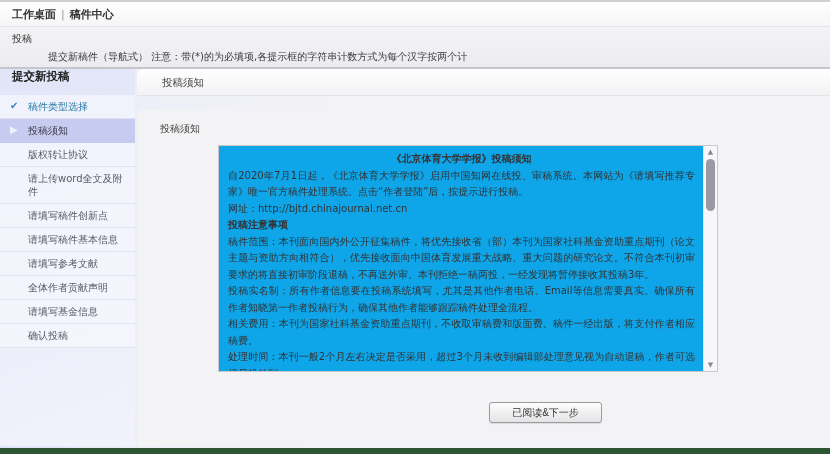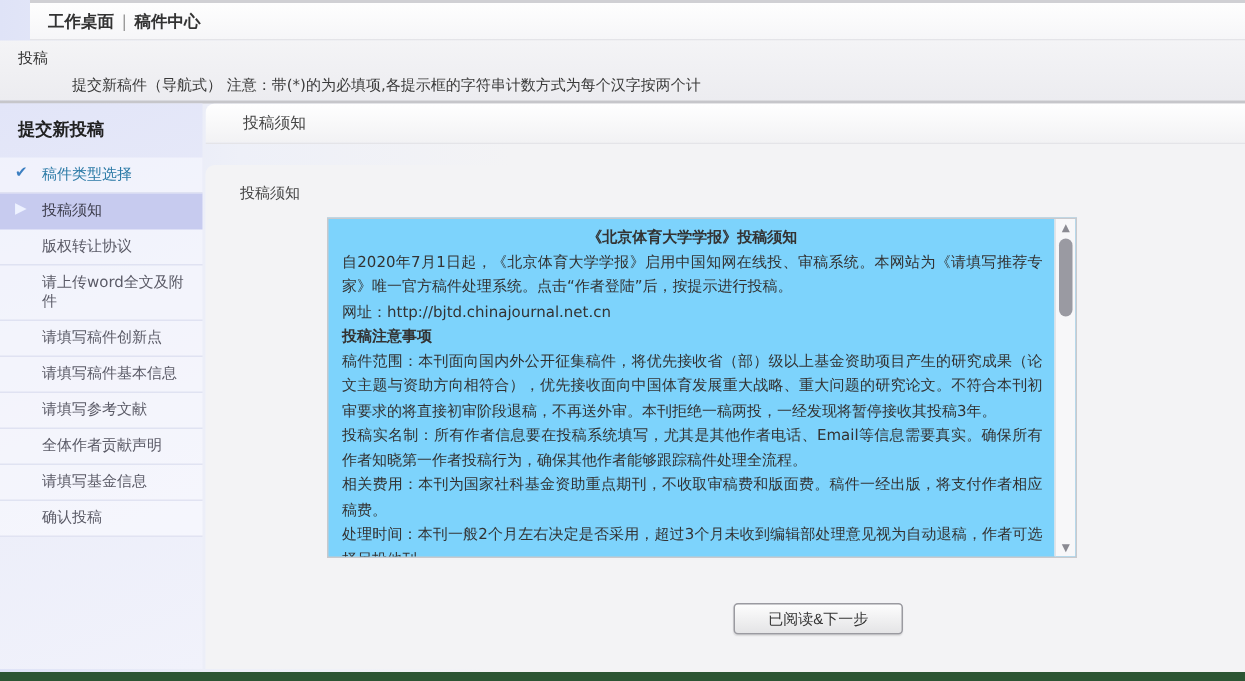--- a/index.html
+++ b/index.html
@@ -14,35 +14,35 @@
   body{
     width:830px;height:454px;overflow:hidden;position:relative;
     font-family:"DejaVu Sans","Liberation Sans",sans-serif;
     background:linear-gradient(to right,var(--page-left) 0,#eef0f8 160px,#f3f3f5 340px);
   }
   
   .topbar{
     height:27px;border-top:2px solid #d0d0d4;border-bottom:1px solid #e4e4e8;
     background:linear-gradient(#fefefe,#f6f6f8);
     display:flex;align-items:center;padding-left:12px;
-    font-size:11px;font-weight:bold;color:#333;margin-left:20px;
+    font-size:11px;font-weight:bold;color:#333;
   }
   .crumb-sep{color:#999;margin:0 5px;font-weight:normal;}
   
   .band{
     height:42px;border-bottom:2px solid #c6c6ca;
     background:linear-gradient(#f4f4f6,#ececf0);
     font-size:10px;color:#333;
   }
   .band-title{padding:5px 0 0 12px;}
   .band-note{padding:4px 0 0 48px;color:#3a3a3a;}
   
   .content{display:flex;height:377px;}
   .sidebar{
-    width:135px;flex:0 0 135px;padding-top:10px;
+    width:135px;flex:0 0 135px;padding-top:0;
     background:linear-gradient(160deg,#e2e5f8 0%,#ebedf9 55%,#f1f2fb 100%);
   }
   .sidebar-title{font-size:11.5px;font-weight:bold;color:#222;padding-left:12px;}
   .nav-list{list-style:none;margin:11px 0 0 0;padding:0;background:rgba(252,252,255,0.55);}
   .nav-item{
     position:relative;padding:5px 6px 5px 28px;font-size:10px;line-height:13px;
     color:#5a5a66;border-bottom:1px solid rgba(208,212,234,0.55);cursor:pointer;
   }
   .nav-item.done{color:var(--done-text);}
   .nav-item.done .nav-icon{color:var(--done-icon);}
@@ -56,21 +56,21 @@
     background:linear-gradient(#ffffff,#f2f2f4);border-bottom:1px solid #e4e4e8;
     padding-left:25px;font-size:10.5px;color:#444;
   }
   .panel{
     position:absolute;top:41px;bottom:0;left:2px;right:0;
     background:#f3f3f5;border-radius:6px 0 0 0;
   }
   .section-label{padding:12px 0 0 23px;font-size:10px;color:#444;}
   .notice-box{
     position:relative;margin:9px 0 0 81px;width:500px;height:227px;
-    background:#7dd3fc;border:1px solid #c9c9cd;
+    background:#0ea5e9;border:1px solid #c9c9cd;
     padding:5px 22px 5px 9px;overflow:hidden;
   }
   .para{margin:0;font-size:10px;line-height:16.5px;color:#333;text-align:justify;}
   .para.title{text-align:center;font-weight:bold;}
   .para.heading{font-weight:bold;}
   .vscroll{
     position:absolute;top:0;right:0;bottom:0;width:14px;
     background:#f7f7f9;border-left:1px solid #e3e3e7;
   }
   .scroll-arrow{height:12px;line-height:12px;font-size:7px;color:#8a8a92;text-align:center;cursor:pointer;}
@@ -123,21 +123,21 @@
     <div class="main-header">投稿须知</div>
     <div class="panel">
       <div class="section-label">投稿须知</div>
 
       <div class="notice-box">
         <div id="notice-paras">
             <p class="para title">《北京体育大学学报》投稿须知</p>
             <p class="para normal">自2020年7月1日起，《北京体育大学学报》启用中国知网在线投、审稿系统。本网站为《请填写推荐专家》唯一官方稿件处理系统。点击“作者登陆”后，按提示进行投稿。</p>
             <p class="para normal">网址：http://bjtd.chinajournal.net.cn</p>
             <p class="para heading">投稿注意事项</p>
-            <p class="para normal">稿件范围：本刊面向国内外公开征集稿件，将优先接收省（部）级以上基金资助项目产生的研究成果（论文主题与资助方向相符合），优先接收面向中国体育发展重大战略、重大问题的研究论文。不符合本刊初审要求的将直接初审阶段退稿，不再送外审。本刊拒绝一稿两投，一经发现将暂停接收其投稿3年。</p>
+            <p class="para normal">稿件范围：本刊面向国内外公开征集稿件，将优先接收省（部）本刊为国家社科基金资助重点期刊（论文主题与资助方向相符合），优先接收面向中国体育发展重大战略、重大问题的研究论文。不符合本刊初审要求的将直接初审阶段退稿，不再送外审。本刊拒绝一稿两投，一经发现将暂停接收其投稿3年。</p>
             <p class="para normal">投稿实名制：所有作者信息要在投稿系统填写，尤其是其他作者电话、Email等信息需要真实。确保所有作者知晓第一作者投稿行为，确保其他作者能够跟踪稿件处理全流程。</p>
             <p class="para normal">相关费用：本刊为国家社科基金资助重点期刊，不收取审稿费和版面费。稿件一经出版，将支付作者相应稿费。</p>
             <p class="para normal">处理时间：本刊一般2个月左右决定是否采用，超过3个月未收到编辑部处理意见视为自动退稿，作者可选择另投他刊。</p>
           </div>
         <div class="vscroll">
           <div class="scroll-arrow">▲</div>
           <div class="scroll-thumb"></div>
           <div class="scroll-arrow scroll-down">▼</div>
         </div>
       </div>

